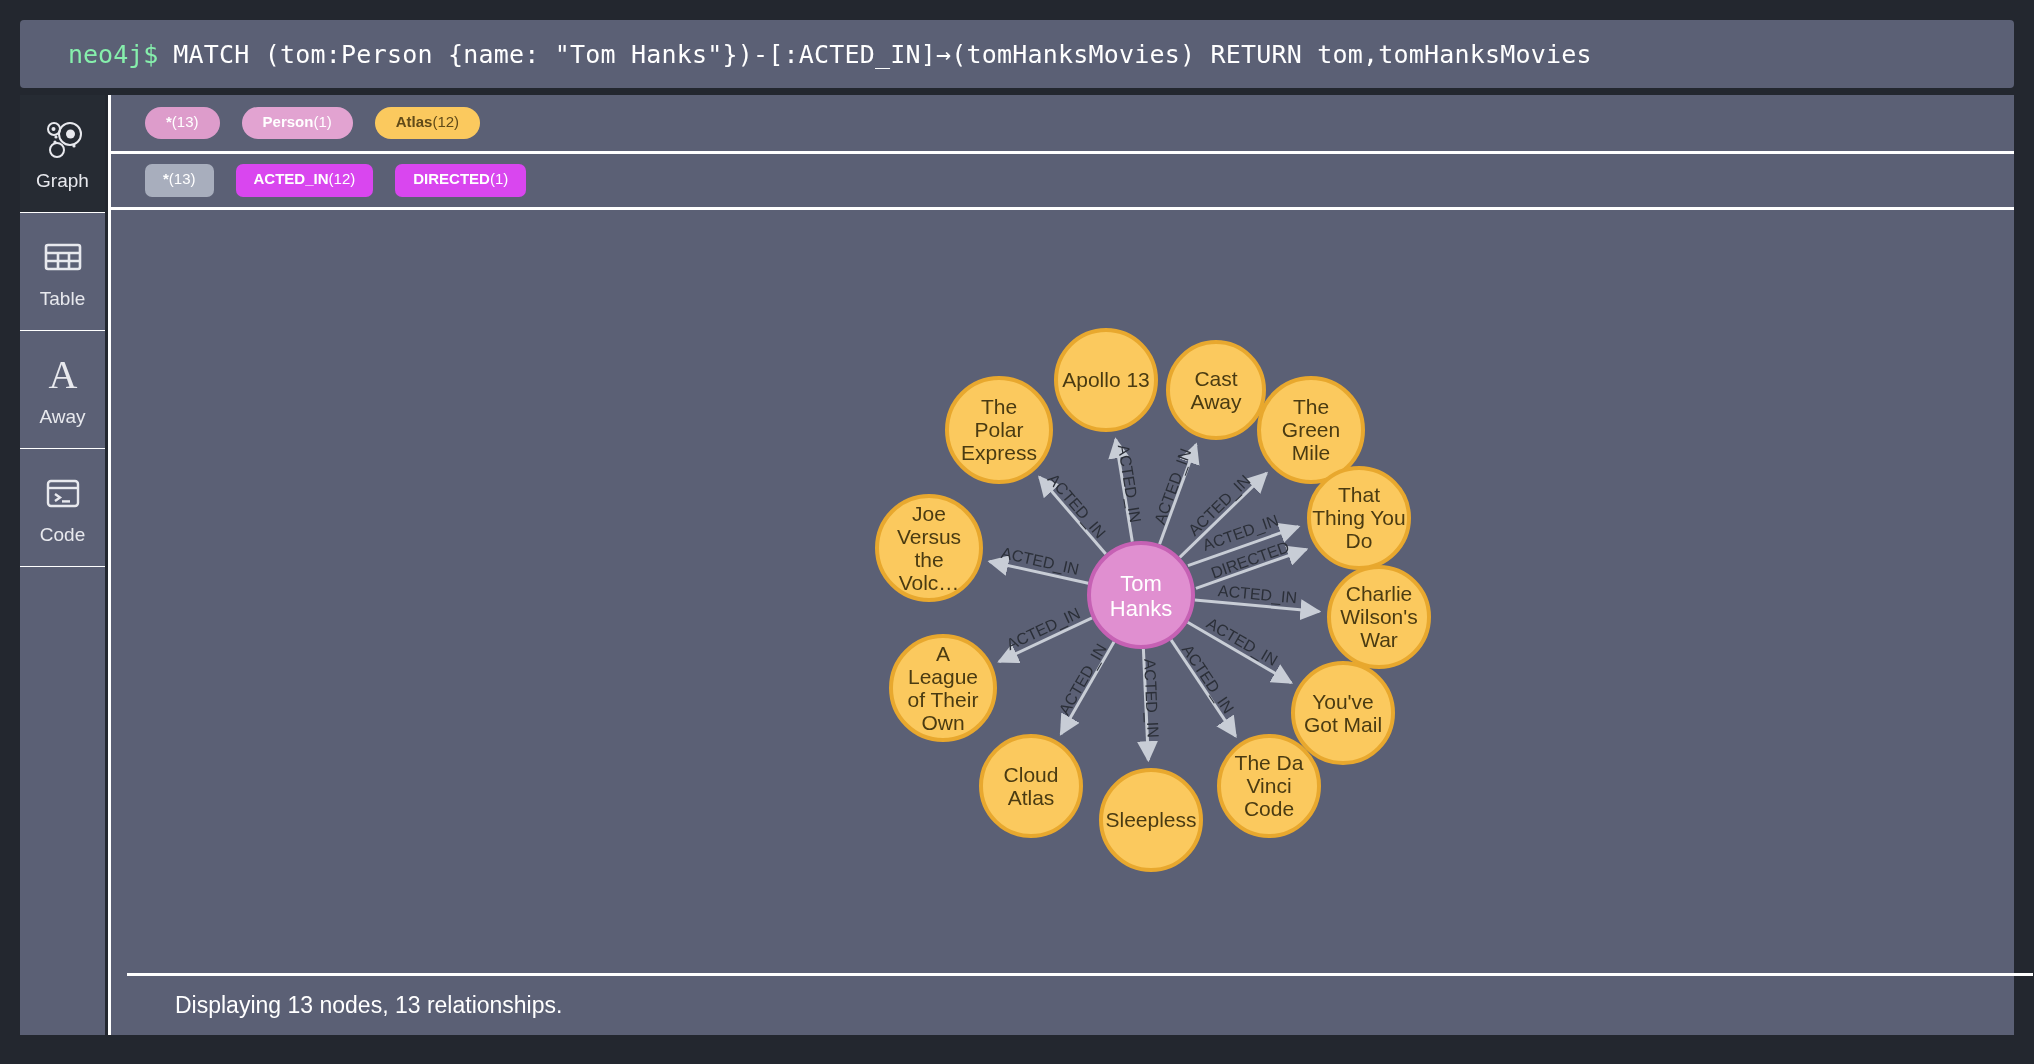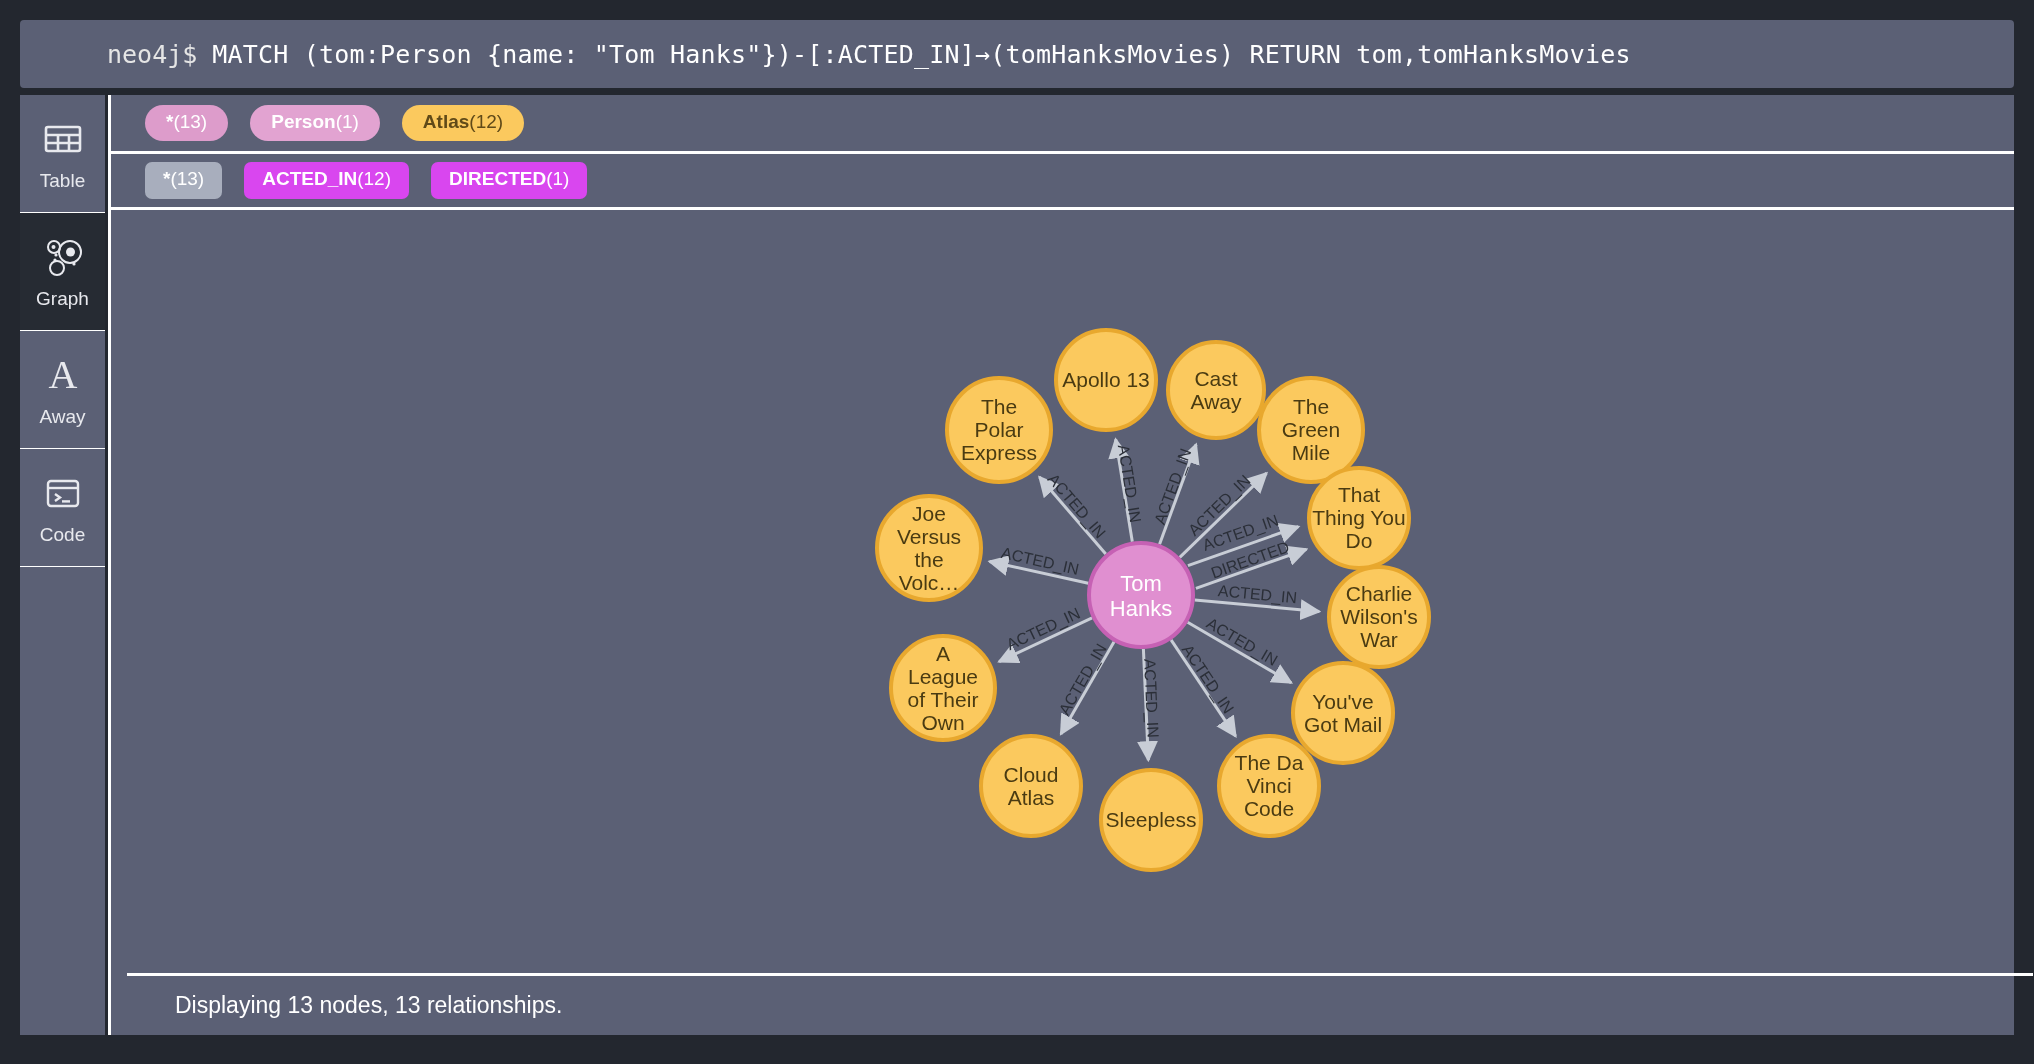--- a/index.html
+++ b/index.html
@@ -36,23 +36,22 @@
   .editor-text {
     font-family: "DejaVu Sans Mono", "Liberation Mono", monospace;
     font-size: 25px;
     letter-spacing: 0.2px;
     white-space: pre;
     color: #ffffff;
   }
   .editor-prompt {
     font-family: "DejaVu Sans Mono", "Liberation Mono", monospace;
     font-size: 25px;
-    color: #e5e5e5;
+    color: #86efac;
     white-space: pre;
-    margin-left: 39px;
   }
 
   
   .rail {
     position: absolute;
     left: 20px;
     top: 95px;
     width: 85px;
     height: 940px;
     background: #5b6075;
@@ -101,21 +100,21 @@
     gap: 22px;
     padding: 0 0 0 34px;
     height: 59px;
     border-bottom: 3px solid #ffffff;
   }
   .pill-row.rels { height: 56px; }
 
   .pill {
     border-radius: 18px;
     padding: 7px 21px 9px 21px;
-    font-size: 19px;
+    font-size: 15px;
     line-height: 1.1;
     white-space: nowrap;
     cursor: pointer;
     display: inline-block;
   }
   .pill .cnt { font-weight: normal; }
   .pill .nm  { font-weight: bold; }
 
   .pill-star    { background: #dd9ccb; color: #ffffff; }
   .pill-person  { background: #e2a3d1; color: #ffffff; }
@@ -178,48 +177,48 @@
 <body>
 
 <div id="app">
 
   <div class="editor-bar">
     <span class="editor-prompt">neo4j$ </span>
       <span class="editor-text">MATCH (tom:Person {name: "Tom Hanks"})-[:ACTED_IN]→(tomHanksMovies) RETURN tom,tomHanksMovies</span>
   </div>
 
   <div class="rail">
-
-    <div class="rail-item">
-      <span class="rail-icon">
-        <svg viewBox="0 0 44 44" width="44" height="44" fill="none" stroke="#e8e9ee" stroke-width="2.6">
-          <rect x="5" y="10" width="34" height="24" rx="2"></rect>
-          <line x1="5" y1="18" x2="39" y2="18"></line>
-          <line x1="5" y1="26" x2="39" y2="26"></line>
-          <line x1="17" y1="18" x2="17" y2="34"></line>
-          <line x1="28" y1="18" x2="28" y2="34"></line>
-        </svg>
-      </span>
-      <span class="rail-label">Table</span>
-    </div>
 
     <div class="rail-item active">
       <span class="rail-icon">
         <svg viewBox="0 0 44 44" width="44" height="44" fill="none" stroke="#e8e9ee" stroke-width="2">
           <circle cx="29" cy="17" r="11"></circle>
           <circle cx="13" cy="12" r="6"></circle>
           <circle cx="16" cy="33" r="7"></circle>
           <circle cx="29.5" cy="17" r="4.5" fill="#e8e9ee" stroke="none"></circle>
           <circle cx="12.5" cy="12" r="2" fill="#e8e9ee" stroke="none"></circle>
           <circle cx="15" cy="20" r="1.6" fill="#e8e9ee" stroke="none"></circle>
           <circle cx="14" cy="25" r="1.6" fill="#e8e9ee" stroke="none"></circle>
           <circle cx="33" cy="29" r="1.6" fill="#e8e9ee" stroke="none"></circle>
         </svg>
       </span>
       <span class="rail-label">Graph</span>
+    </div>
+
+    <div class="rail-item">
+      <span class="rail-icon">
+        <svg viewBox="0 0 44 44" width="44" height="44" fill="none" stroke="#e8e9ee" stroke-width="2.6">
+          <rect x="5" y="10" width="34" height="24" rx="2"></rect>
+          <line x1="5" y1="18" x2="39" y2="18"></line>
+          <line x1="5" y1="26" x2="39" y2="26"></line>
+          <line x1="17" y1="18" x2="17" y2="34"></line>
+          <line x1="28" y1="18" x2="28" y2="34"></line>
+        </svg>
+      </span>
+      <span class="rail-label">Table</span>
     </div>
 
     <div class="rail-item">
       <span class="rail-icon">
         <svg viewBox="0 0 44 44" width="44" height="44">
           <text x="22" y="35" text-anchor="middle" font-family="Liberation Serif, serif" font-size="40" fill="#e8e9ee">A</text>
         </svg>
       </span>
       <span class="rail-label">Away</span>
     </div>

